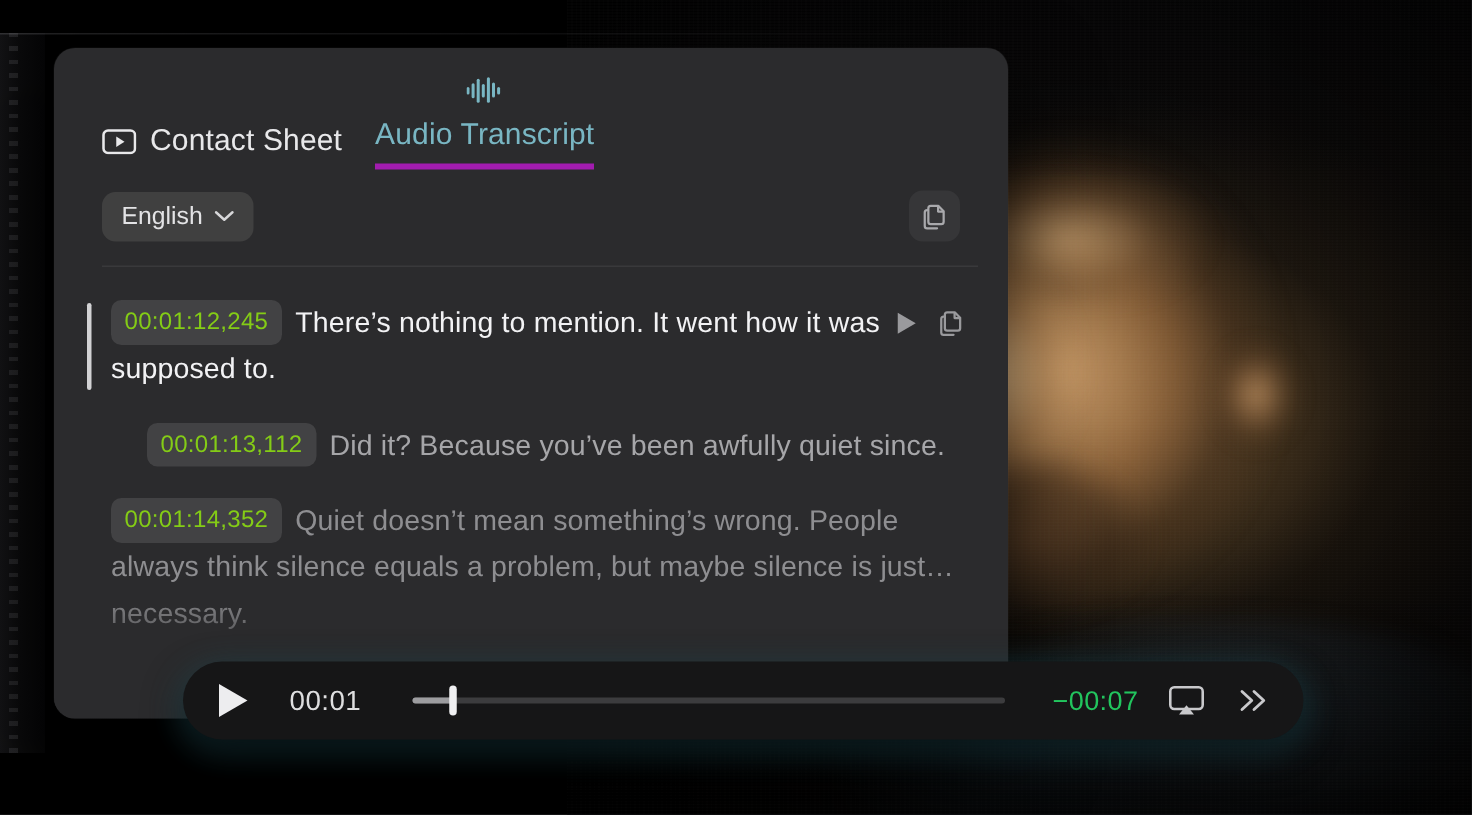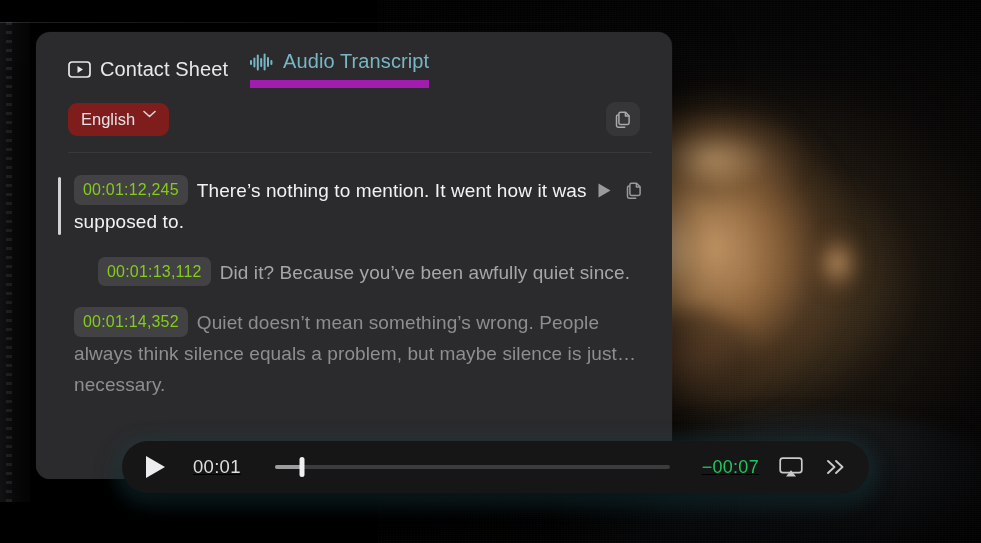--- a/index.html
+++ b/index.html
@@ -131,28 +131,28 @@
 
   
   .p-head { padding:18px 20px 0 32px; flex:0 0 auto; }
   .tabs { display:flex; align-items:flex-end; gap:22px; }
   .tab {
     display:flex; align-items:center; gap:9px;
     padding-bottom:7px; cursor:pointer;
     font-size:20px; letter-spacing:.1px;
   }
   .tab.inactive { color:#e8e8ea; }
-  .tab.active { color:#79b6c3; border-bottom:8px solid #a21caf; }
+  .tab.active { color:#79b6c3; border-bottom:4px solid #a21caf;flex-direction:column; }
 
   .icn { display:inline-flex; align-items:center; justify-content:center; flex:0 0 auto; }
 
   .lang-row { display:flex; align-items:center; justify-content:space-between; margin-top:14px; padding-right:12px; }
   .lang-pill {
-    display:inline-flex; align-items:flex-start; gap:8px;
-    background:#7f1d1d; color:#e3e3e5;
+    display:inline-flex; align-items:center; gap:8px;
+    background:#404040; color:#e3e3e5;
     border-radius:9px; padding:7px 13px; font-size:16.5px; cursor:pointer;
   }
   .copy-btn {
     width:34px; height:34px; border-radius:9px; background:#363638;
     display:flex; align-items:center; justify-content:center; cursor:pointer;
   }
   .divider { height:1px; background:rgba(255,255,255,.07); margin-top:16px; }
 
   
   .p-body { position:relative; flex:1 1 auto; padding:22px 20px 0 0; overflow:hidden; }
@@ -181,21 +181,20 @@
     pointer-events:none;
   }
 
   
   #player {
     position:absolute; left:122px; top:441px; width:747px; height:52px;
     background:#161617; border-radius:26px;
     display:flex; align-items:center; gap:0;
     padding:0 22px 0 24px;
     box-shadow:0 10px 26px rgba(0,0,0,.7), 0 6px 22px rgba(62,160,178,.42);
-    text-decoration:underline;
   }
   .play-tri {
     width:0; height:0; border-left:19px solid #ededef;
     border-top:11.5px solid transparent; border-bottom:11.5px solid transparent;
     cursor:pointer; flex:0 0 auto;
   }
   .t-cur { color:#dededf; font-size:18.5px; margin-left:28px; letter-spacing:.3px; }
   .t-rem { color:#22c55e; font-size:18px; margin-left:16px; letter-spacing:.3px; }
   .scrub { position:relative; flex:1 1 auto; height:22px; margin:0 16px 0 34px; cursor:pointer; }
   .scrub .track {

